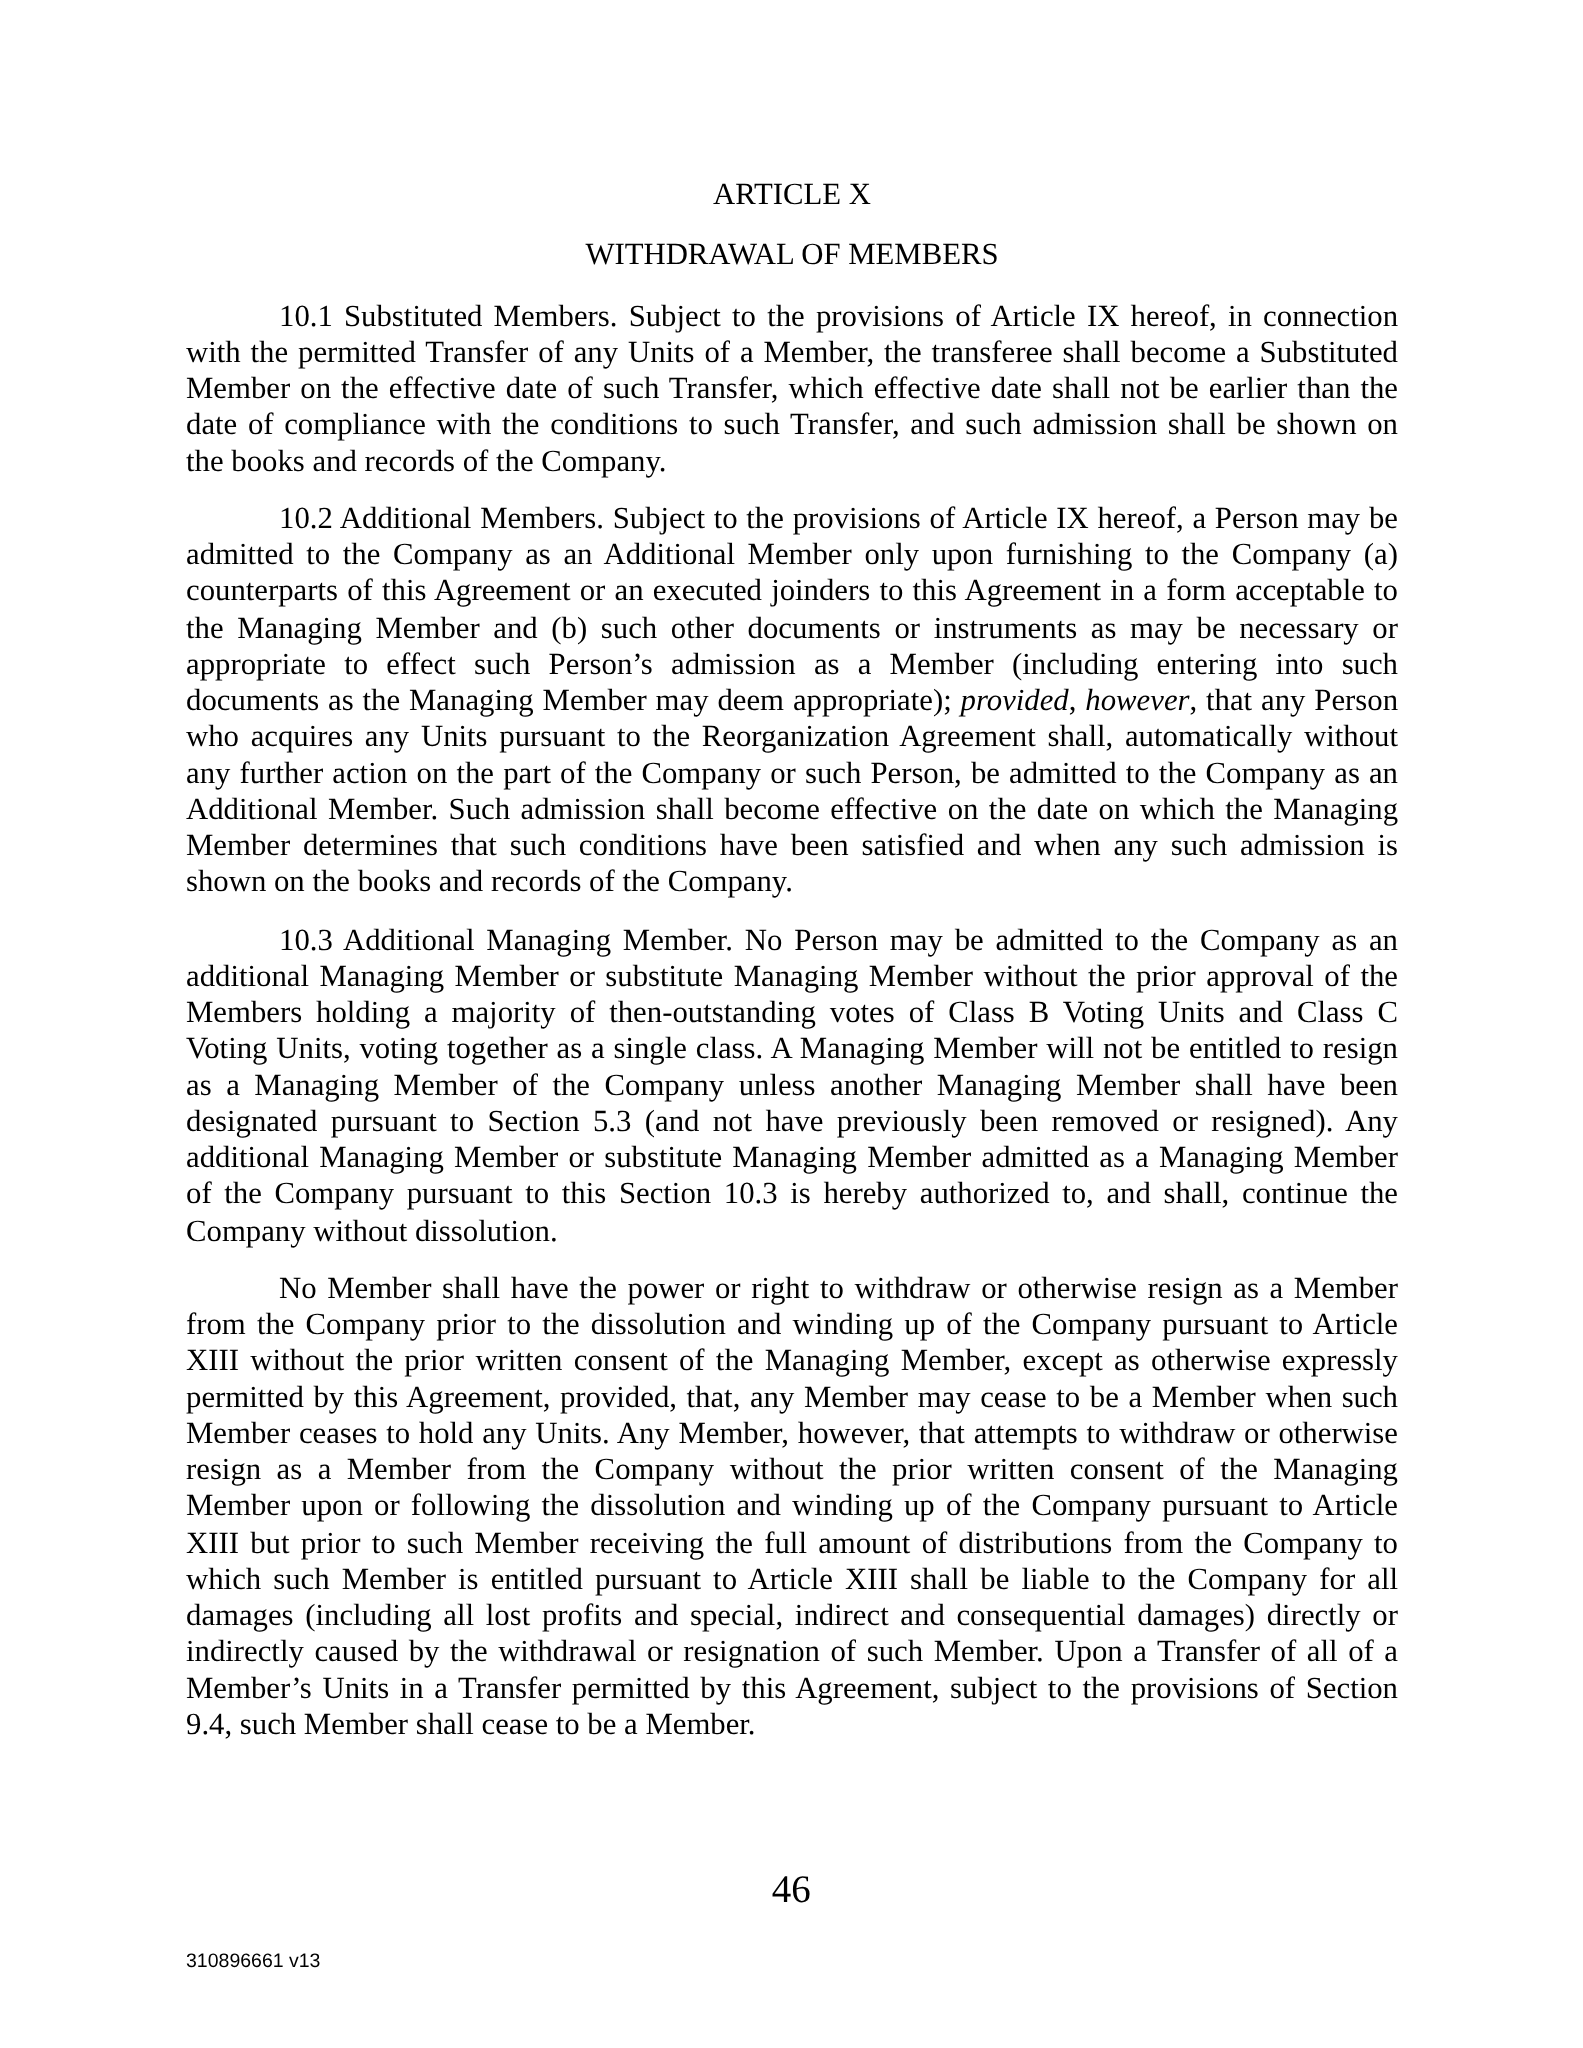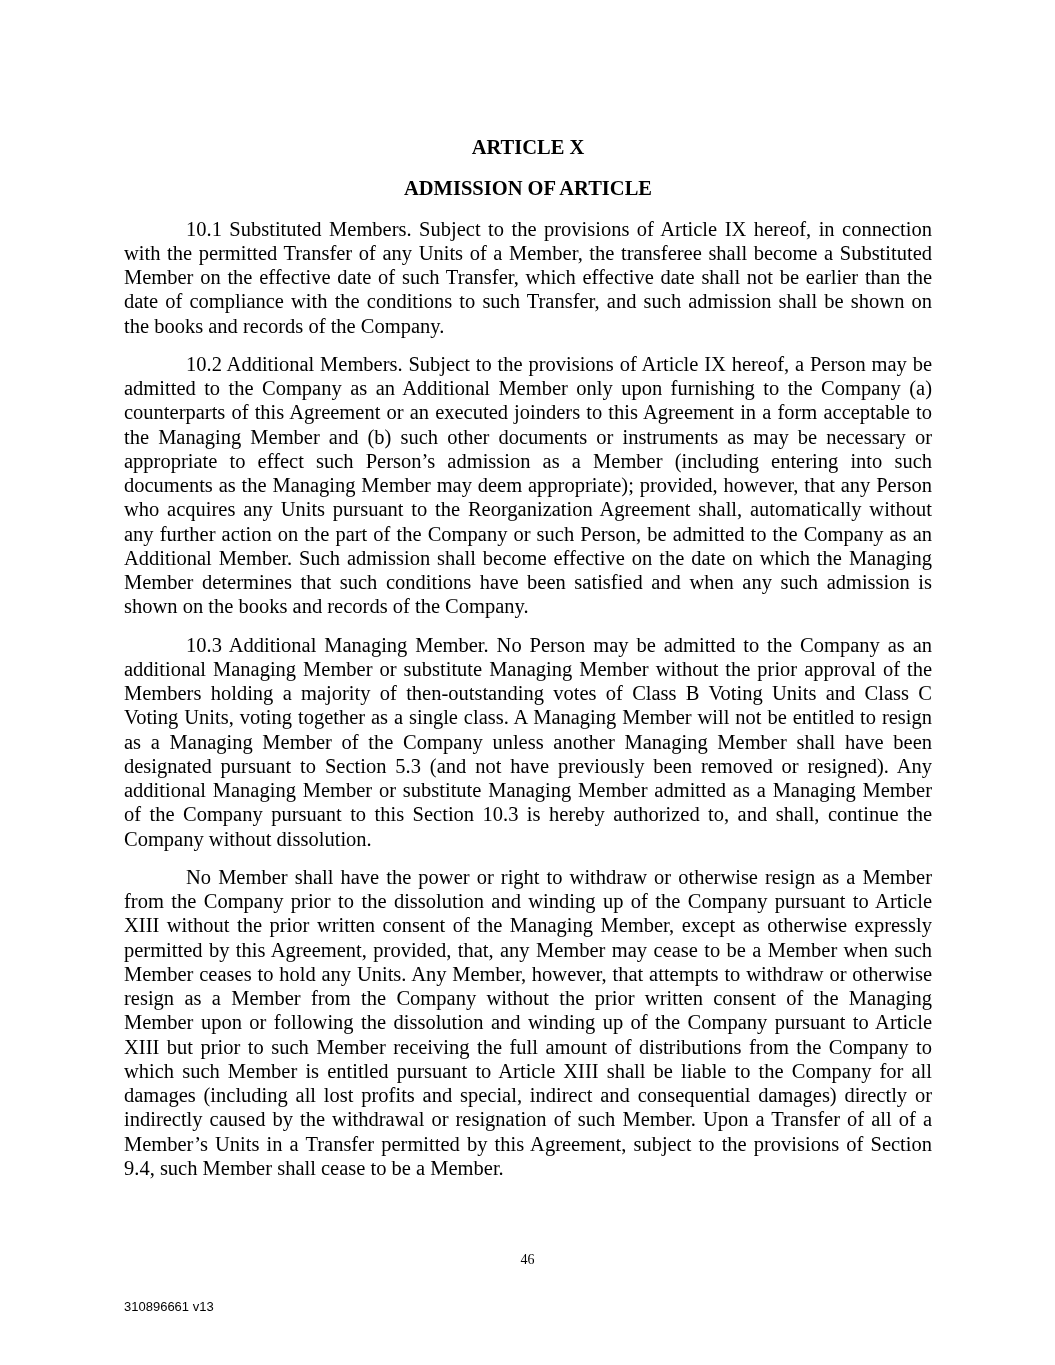--- a/index.html
+++ b/index.html
@@ -23,58 +23,58 @@
   .content {
     position: absolute;
     left: 124px;
     top: 118px;
     width: 808px;
     font-size: 20.5px;
     line-height: 24.25px;
   }
   .doc-heading {
     text-align: center;
-    font-weight: 700;
-    margin: 17px 0 16px 0;
+    font-weight: 400;
+    margin: 0 0 16px 0;
   }
   .doc-para {
     margin: 0 0 14px 0;
     text-align: justify;
     text-indent: 62px;
   }
   .doc-para:last-child {
     margin-bottom: 12px;
   }
   .u { }
-  .i { }
+  .i { font-style: italic; }
   .page-number {
     position: absolute;
     left: 0;
     top: 1248px;
     width: 1055px;
     text-align: center;
-    font-size: 14px;
+    font-size: 26px;
     line-height: 24.25px;
   }
   .footer-id {
     position: absolute;
     left: 124px;
     top: 1299px;
     font-size: 13px;
     line-height: 15px;
     font-family: "Liberation Sans", sans-serif;
   }
 </style>
 </head>
 <body>
 
 <div class="page">
   <div class="content">
       <div class="doc-heading">ARTICLE X</div>
-      <div class="doc-heading">ADMISSION OF ARTICLE</div>
+      <div class="doc-heading">WITHDRAWAL OF MEMBERS</div>
       <p class="doc-para">10.1 <span class="u">Substituted Members</span>. Subject to the provisions of <span class="u">Article IX</span> hereof, in connection with the permitted Transfer of any Units of a Member, the transferee shall become a Substituted Member on the effective date of such Transfer, which effective date shall not be earlier than the date of compliance with the conditions to such Transfer, and such admission shall be shown on the books and records of the Company.</p>
       <p class="doc-para">10.2 <span class="u">Additional Members</span>. Subject to the provisions of <span class="u">Article IX</span> hereof, a Person may be admitted to the Company as an Additional Member only upon furnishing to the Company (a) counterparts of this Agreement or an executed joinders to this Agreement in a form acceptable to the Managing Member and (b) such other documents or instruments as may be necessary or appropriate to effect such Person’s admission as a Member (including entering into such documents as the Managing Member may deem appropriate); <span class="i">provided</span>, <span class="i">however</span>, that any Person who acquires any Units pursuant to the Reorganization Agreement shall, automatically without any further action on the part of the Company or such Person, be admitted to the Company as an Additional Member. Such admission shall become effective on the date on which the Managing Member determines that such conditions have been satisfied and when any such admission is shown on the books and records of the Company.</p>
       <p class="doc-para">10.3 <span class="u">Additional Managing Member</span>. No Person may be admitted to the Company as an additional Managing Member or substitute Managing Member without the prior approval of the Members holding a majority of then-outstanding votes of Class B Voting Units and Class C Voting Units, voting together as a single class. A Managing Member will not be entitled to resign as a Managing Member of the Company unless another Managing Member shall have been designated pursuant to <span class="u">Section 5.3</span> (and not have previously been removed or resigned). Any additional Managing Member or substitute Managing Member admitted as a Managing Member of the Company pursuant to this <span class="u">Section 10.3</span> is hereby authorized to, and shall, continue the Company without dissolution.</p>
       <p class="doc-para">No Member shall have the power or right to withdraw or otherwise resign as a Member from the Company prior to the dissolution and winding up of the Company pursuant to <span class="u">Article XIII</span> without the prior written consent of the Managing Member, except as otherwise expressly permitted by this Agreement, provided, that, any Member may cease to be a Member when such Member ceases to hold any Units. Any Member, however, that attempts to withdraw or otherwise resign as a Member from the Company without the prior written consent of the Managing Member upon or following the dissolution and winding up of the Company pursuant to <span class="u">Article XIII</span> but prior to such Member receiving the full amount of distributions from the Company to which such Member is entitled pursuant to <span class="u">Article XIII</span> shall be liable to the Company for all damages (including all lost profits and special, indirect and consequential damages) directly or indirectly caused by the withdrawal or resignation of such Member. Upon a Transfer of all of a Member’s Units in a Transfer permitted by this Agreement, subject to the provisions of <span class="u">Section 9.4</span>, such Member shall cease to be a Member.</p>
     </div>
   <div class="page-number">46</div>
   <div class="footer-id">310896661 v13</div>
 </div>
 
 </body></html>

